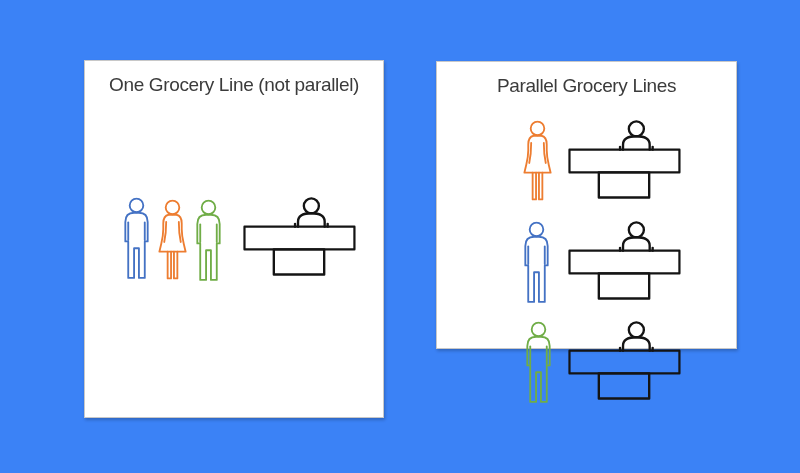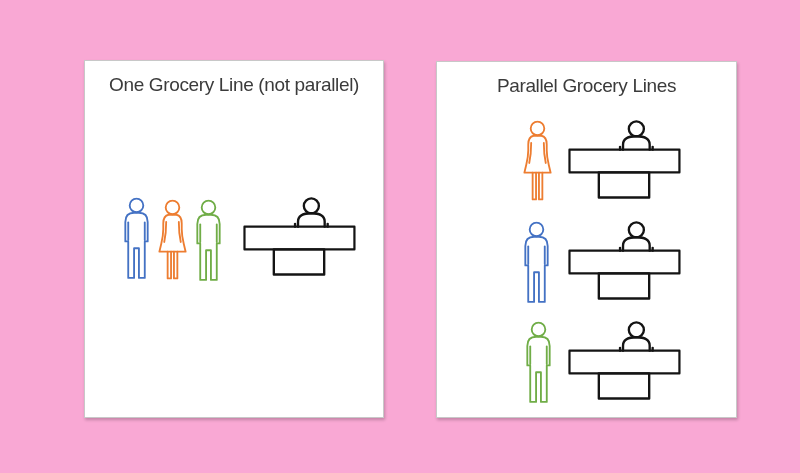--- a/index.html
+++ b/index.html
@@ -5,32 +5,32 @@
   html, body {
     margin: 0;
     padding: 0;
     background: #ffffff;
     font-family: "Liberation Sans", sans-serif;
   }
   .stage {
     position: relative;
     width: 800px;
     height: 473px;
-    background: #f9a8d4;
+    background: #3b82f6;
     overflow: hidden;
   }
   .panel {
     position: absolute;
     background: #ffffff;
     border: 1px solid var(--color-panel_border, #c8c8c8);
     box-shadow: 1px 2px 3px rgba(0, 0, 0, 0.22);
     box-sizing: border-box;
   }
   .panel.left  { left: 84px;  top: 60px; width: 300px; height: 358px; }
-  .panel.right { left: 436px; top: 61px; width: 301px; height: 357px; }
+  .panel.right { left: 436px; top: 61px; width: 301px; height: 288px; }
   .panel-title {
     margin: 13px 6px 0;
     text-align: center;
     font-size: 19px;
     font-weight: 400;
     letter-spacing: -0.35px;
     color: var(--color-title_text, #3b3b3b);
     white-space: nowrap;
   }
   .icon { position: absolute; }

